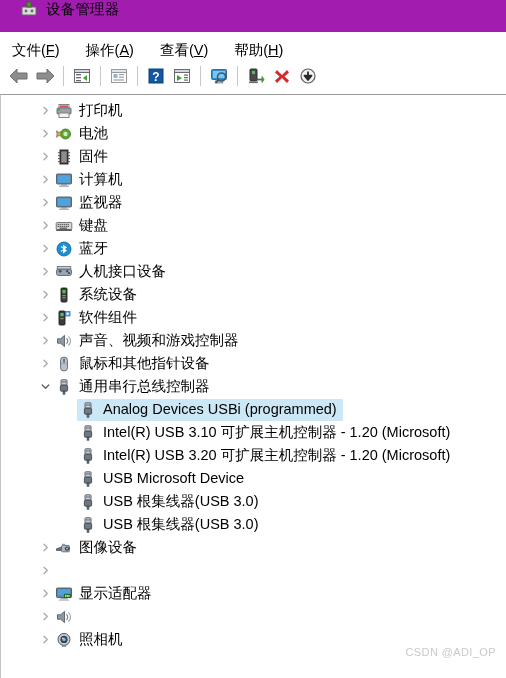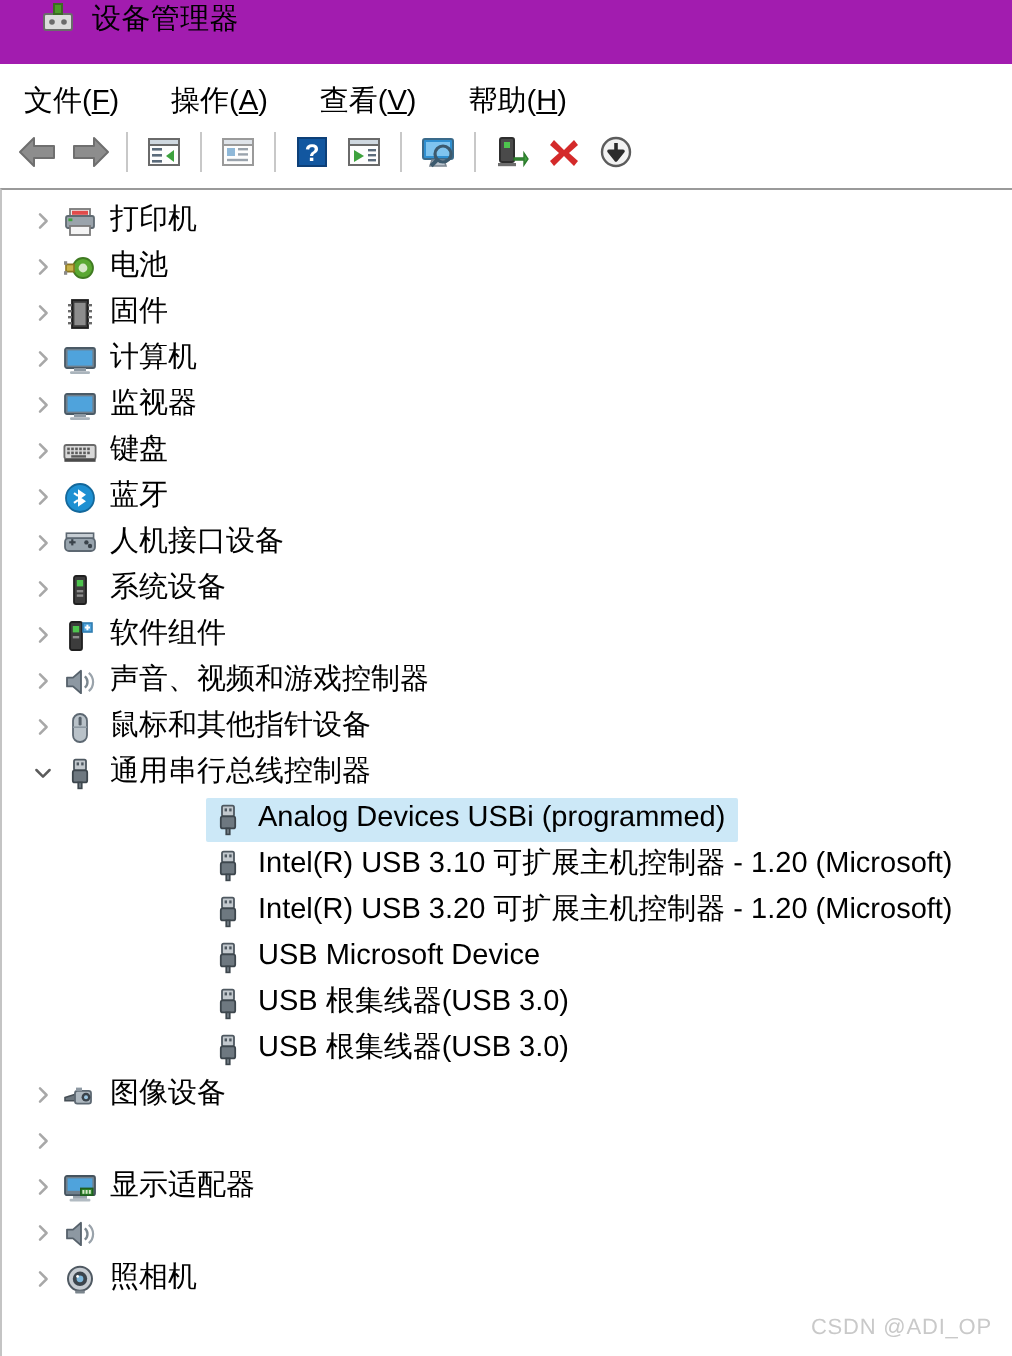--- a/index.html
+++ b/index.html
@@ -118,38 +118,38 @@
     display: flex;
     align-items: center;
     justify-content: center;
   }
   .row .lbl {
     font-size: 14.5px;
     color: #000;
     line-height: 1;
   }
   
-  .lvl1 { padding-left: 12px; }
-  .lvl2 { padding-left: 60px; gap: 26px; }
+  .lvl1 { padding-left: 36px; }
+  .lvl2 { padding-left: 60px; }
 
   .row.selected .sel-wrap {
     background: #cce8f7;
   }
   .sel-wrap {
     display: inline-flex;
     align-items: center;
     padding: 2px 6px 2px 2px;
     border-radius: 1px;
   }
 
   
   .watermark {
     position: absolute;
     right: 10px;
-    bottom: 8px;
+    bottom: 20px;
     font-size: 11px;
     color: #c9c9c9;
     letter-spacing: .4px;
     user-select: none;
   }
 </style>
 </head>
 <body>
 
 <div class="titlebar">

